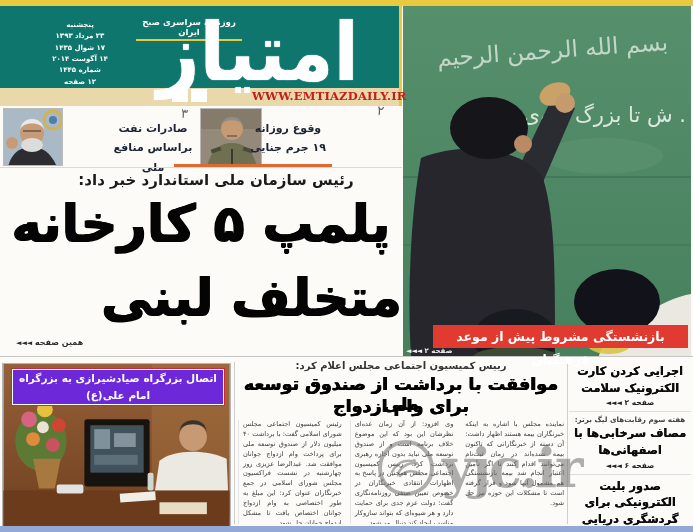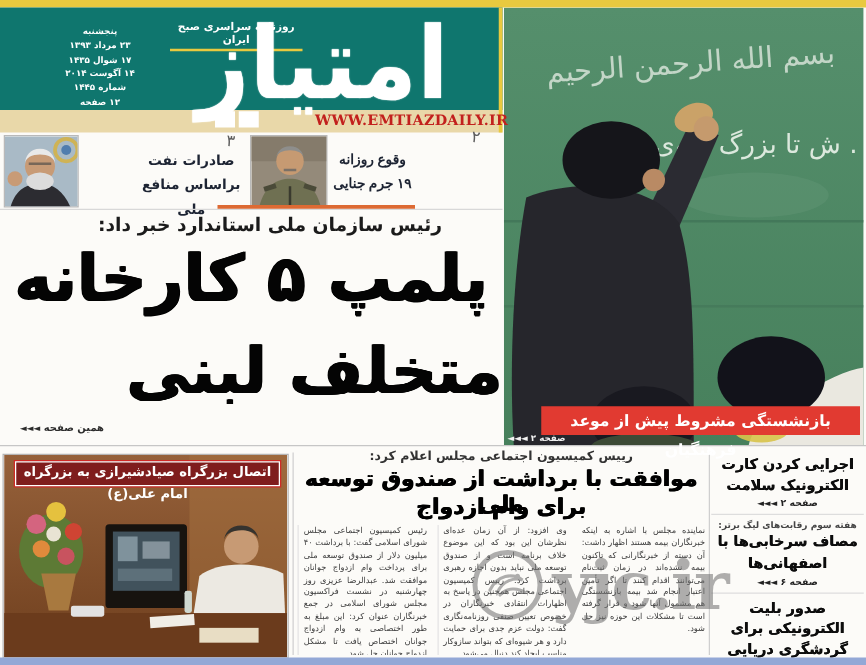--- a/index.html
+++ b/index.html
@@ -57,21 +57,21 @@
         font-size:17.5px;font-weight:bold;text-shadow:.4px 0 0 #000,-.4px 0 0 #000;}
   .m-hl1{top:374px;} .m-hl2{top:396px;}
   .m-cols{position:absolute;left:238px;top:420px;width:326px;height:104px;display:flex;
           flex-direction:row-reverse;gap:8px;direction:rtl;}
   .m-col{flex:1;font-size:6.6px;line-height:1.5;color:#3c3c3c;text-align:justify;
          overflow:hidden;border-left:1px solid #e4e4e4;padding-left:4px;}
   .m-col:last-child{border-left:none;}
   
   .office{position:absolute;left:2px;top:363px;width:229px;height:164px;border:1px solid #b5b5b5;
           overflow:hidden;}
-  .office-caption{position:absolute;left:12px;top:369px;width:212px;height:20px;background:#7f1d1d;
+  .office-caption{position:absolute;left:12px;top:369px;width:212px;height:36px;background:#6d28d9;
                   border:1.5px solid #fff;box-shadow:0 0 0 1px #cf2a26;color:#fff;z-index:6;
                   font-weight:bold;font-size:10.5px;direction:rtl;text-align:center;line-height:17px;}
   
   .sidebar{position:absolute;left:569px;top:360px;width:122px;direction:rtl;text-align:center;}
   .sb-item{padding:3px 2px 4px 2px;border-bottom:1px solid #ddd;}
   .sb-item:last-child{border-bottom:none;}
   .sb-kicker{font-size:7.2px;color:#444;font-weight:bold;margin-bottom:1px;text-align:center;}
   .sb-title{font-size:11.5px;font-weight:bold;color:#0d0d0d;line-height:1.45;
             text-shadow:.3px 0 0 #000;}
   .sb-page{font-size:7.5px;font-weight:bold;color:#222;margin-top:2px;}
@@ -133,21 +133,21 @@
       <rect x="0" y="0" width="62" height="20" fill="#857b6b"></rect>
       <path d="M6 58 C10 40 20 34 31 34 C42 34 52 40 56 58 Z" fill="#6f7052"></path>
       <rect x="10" y="39" width="10" height="4" fill="#4a4a38" transform="rotate(-18 15 41)"></rect>
       <rect x="42" y="39" width="10" height="4" fill="#4a4a38" transform="rotate(18 47 41)"></rect>
       <rect x="30" y="40" width="2" height="18" fill="#3a3a2e"></rect>
       <circle cx="31" cy="20" r="11" fill="#c69a72"></circle>
       <path d="M20 18 C20 9 42 9 42 18 C42 13 38 8 31 8 C24 8 20 13 20 18 Z" fill="#8e8e8c"></path>
       <rect x="26" y="26" width="10" height="2" fill="#7a7168"></rect>
     </svg>
   </div>
-  <div class="brief-text" style="left:258px;width:80px;font-family:Liberation Serif, serif;">
+  <div class="brief-text" style="left:248px;width:80px;">
     <div>وقوع روزانه</div>
     <div>۱۹ جرم جنایی</div>
   </div>
   <div class="briefs-rule"></div>
   <div class="orange-bar"></div>
 
   <div class="lead-kicker">رئیس سازمان ملی استاندارد خبر داد:</div>
   <div class="hl hl1">پلمپ ۵ کارخانه</div>
   <div class="hl hl2">متخلف لبنی</div>
   <div class="pageref-lead">

